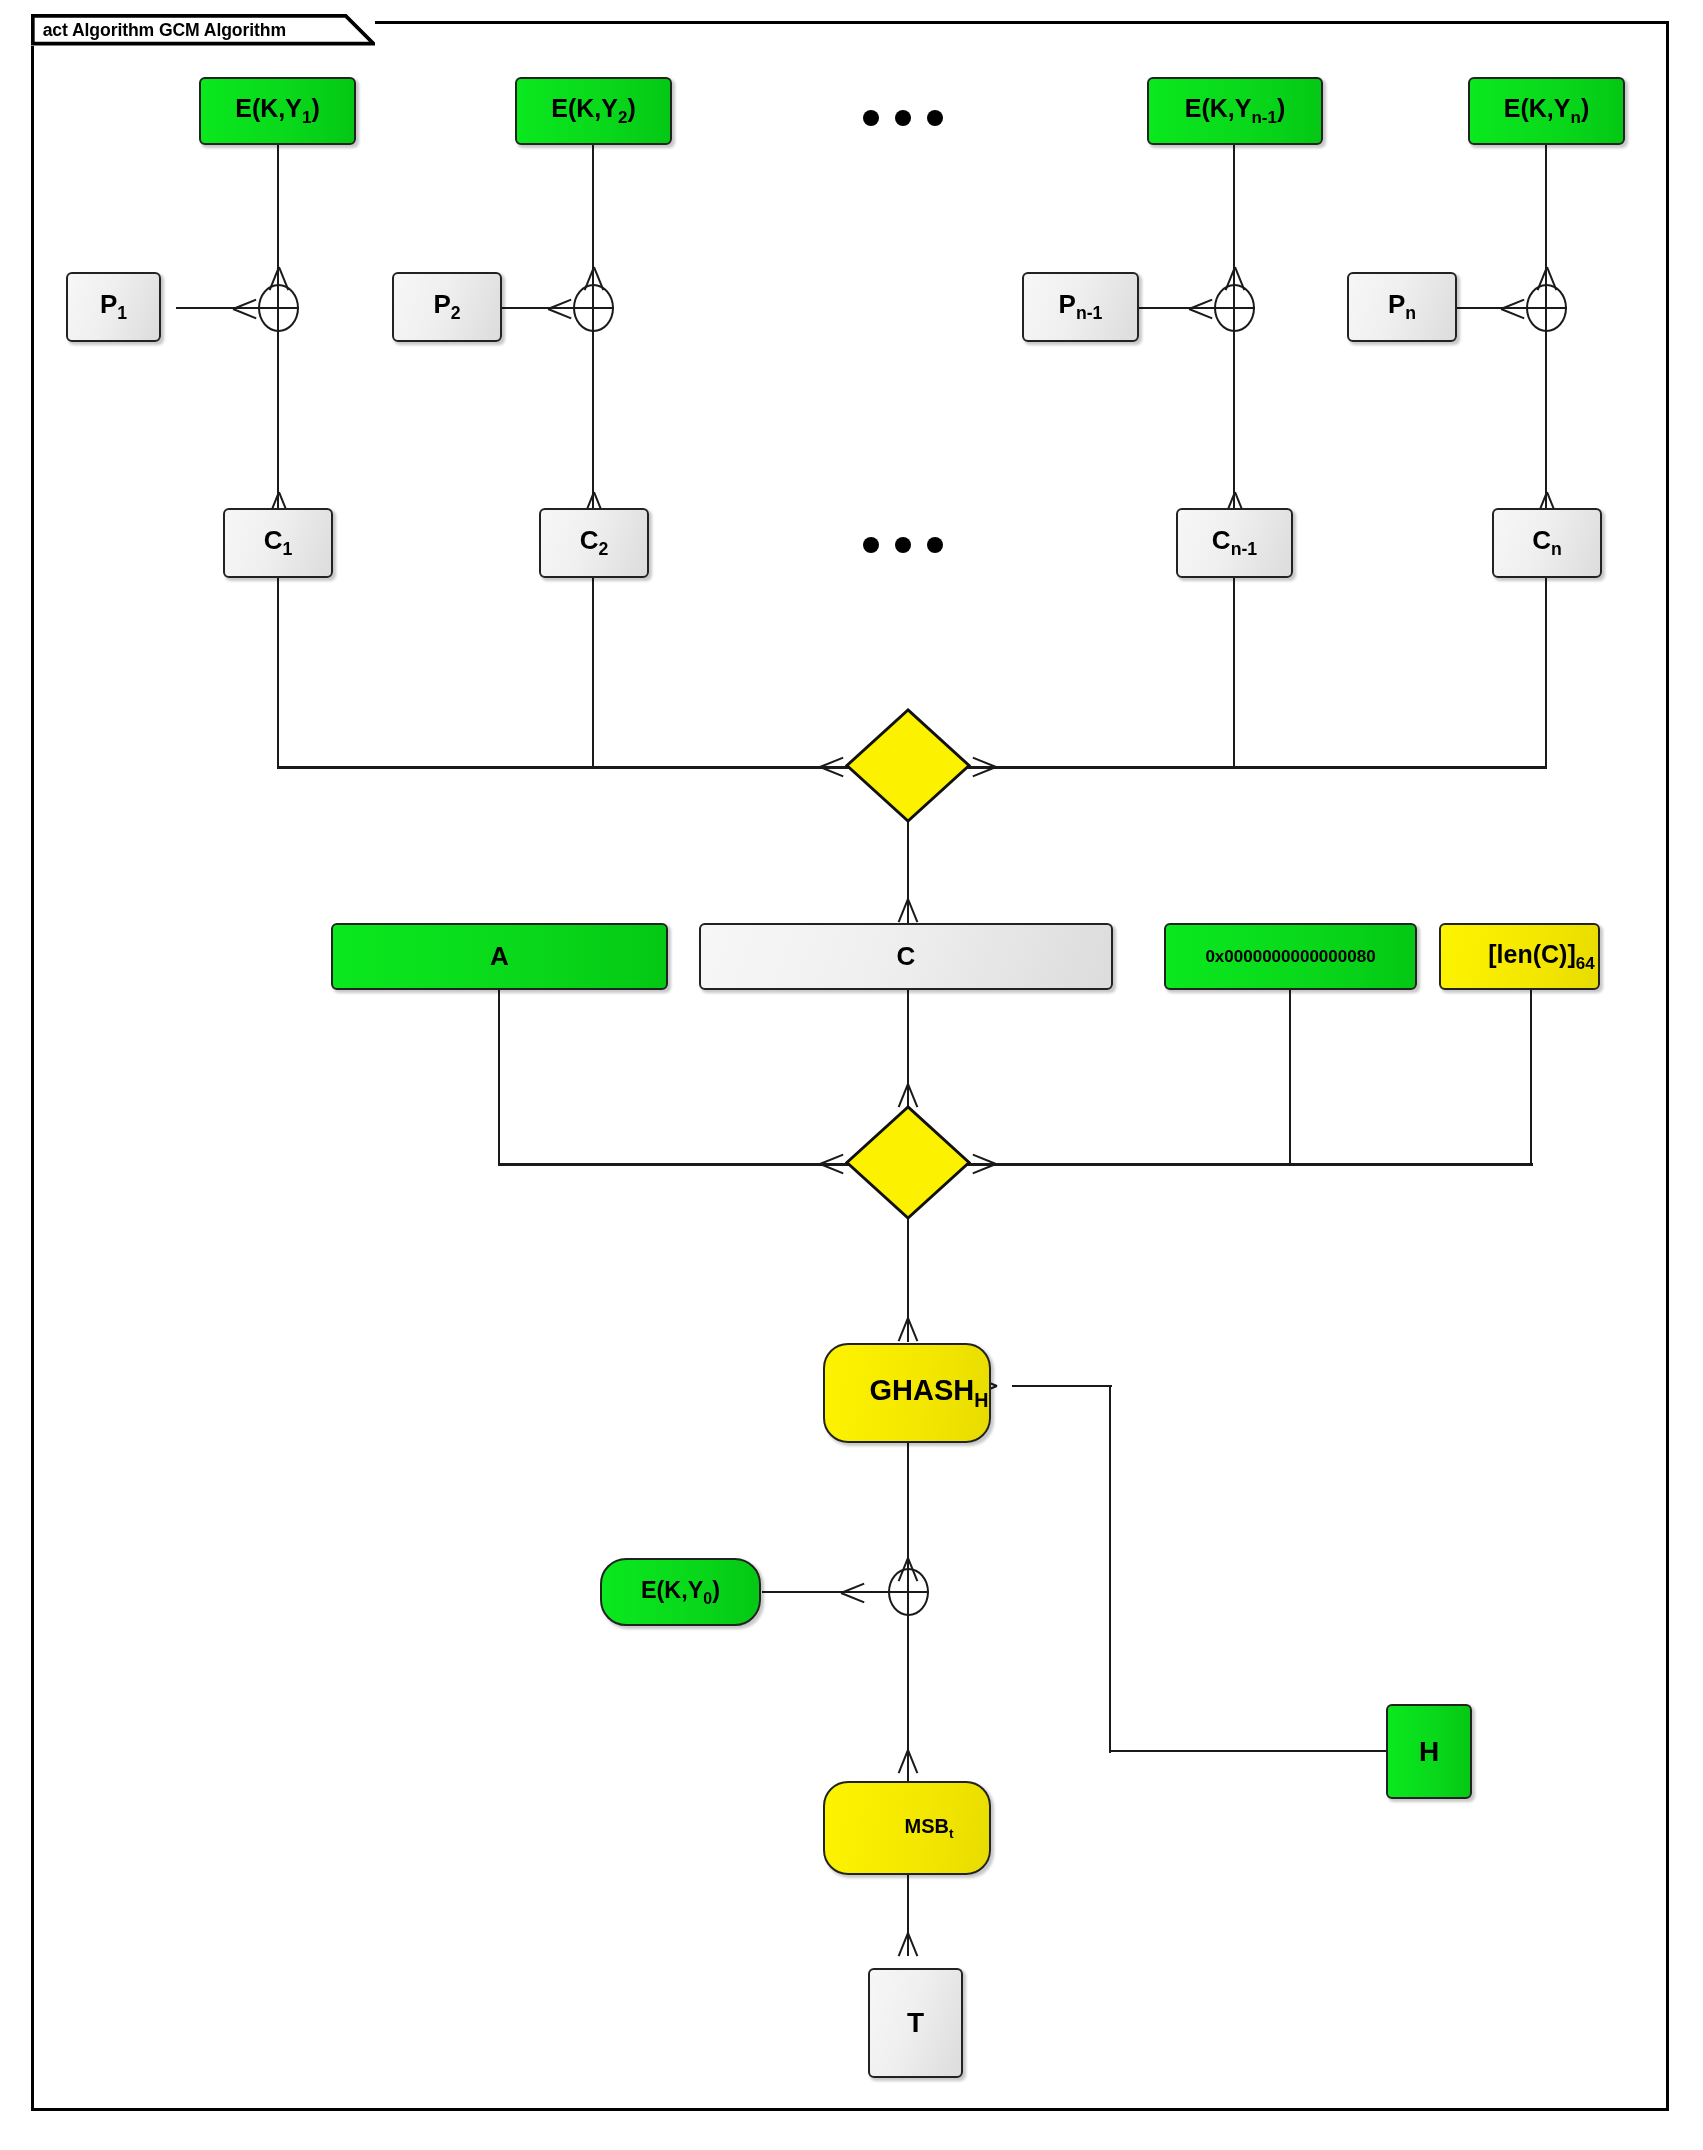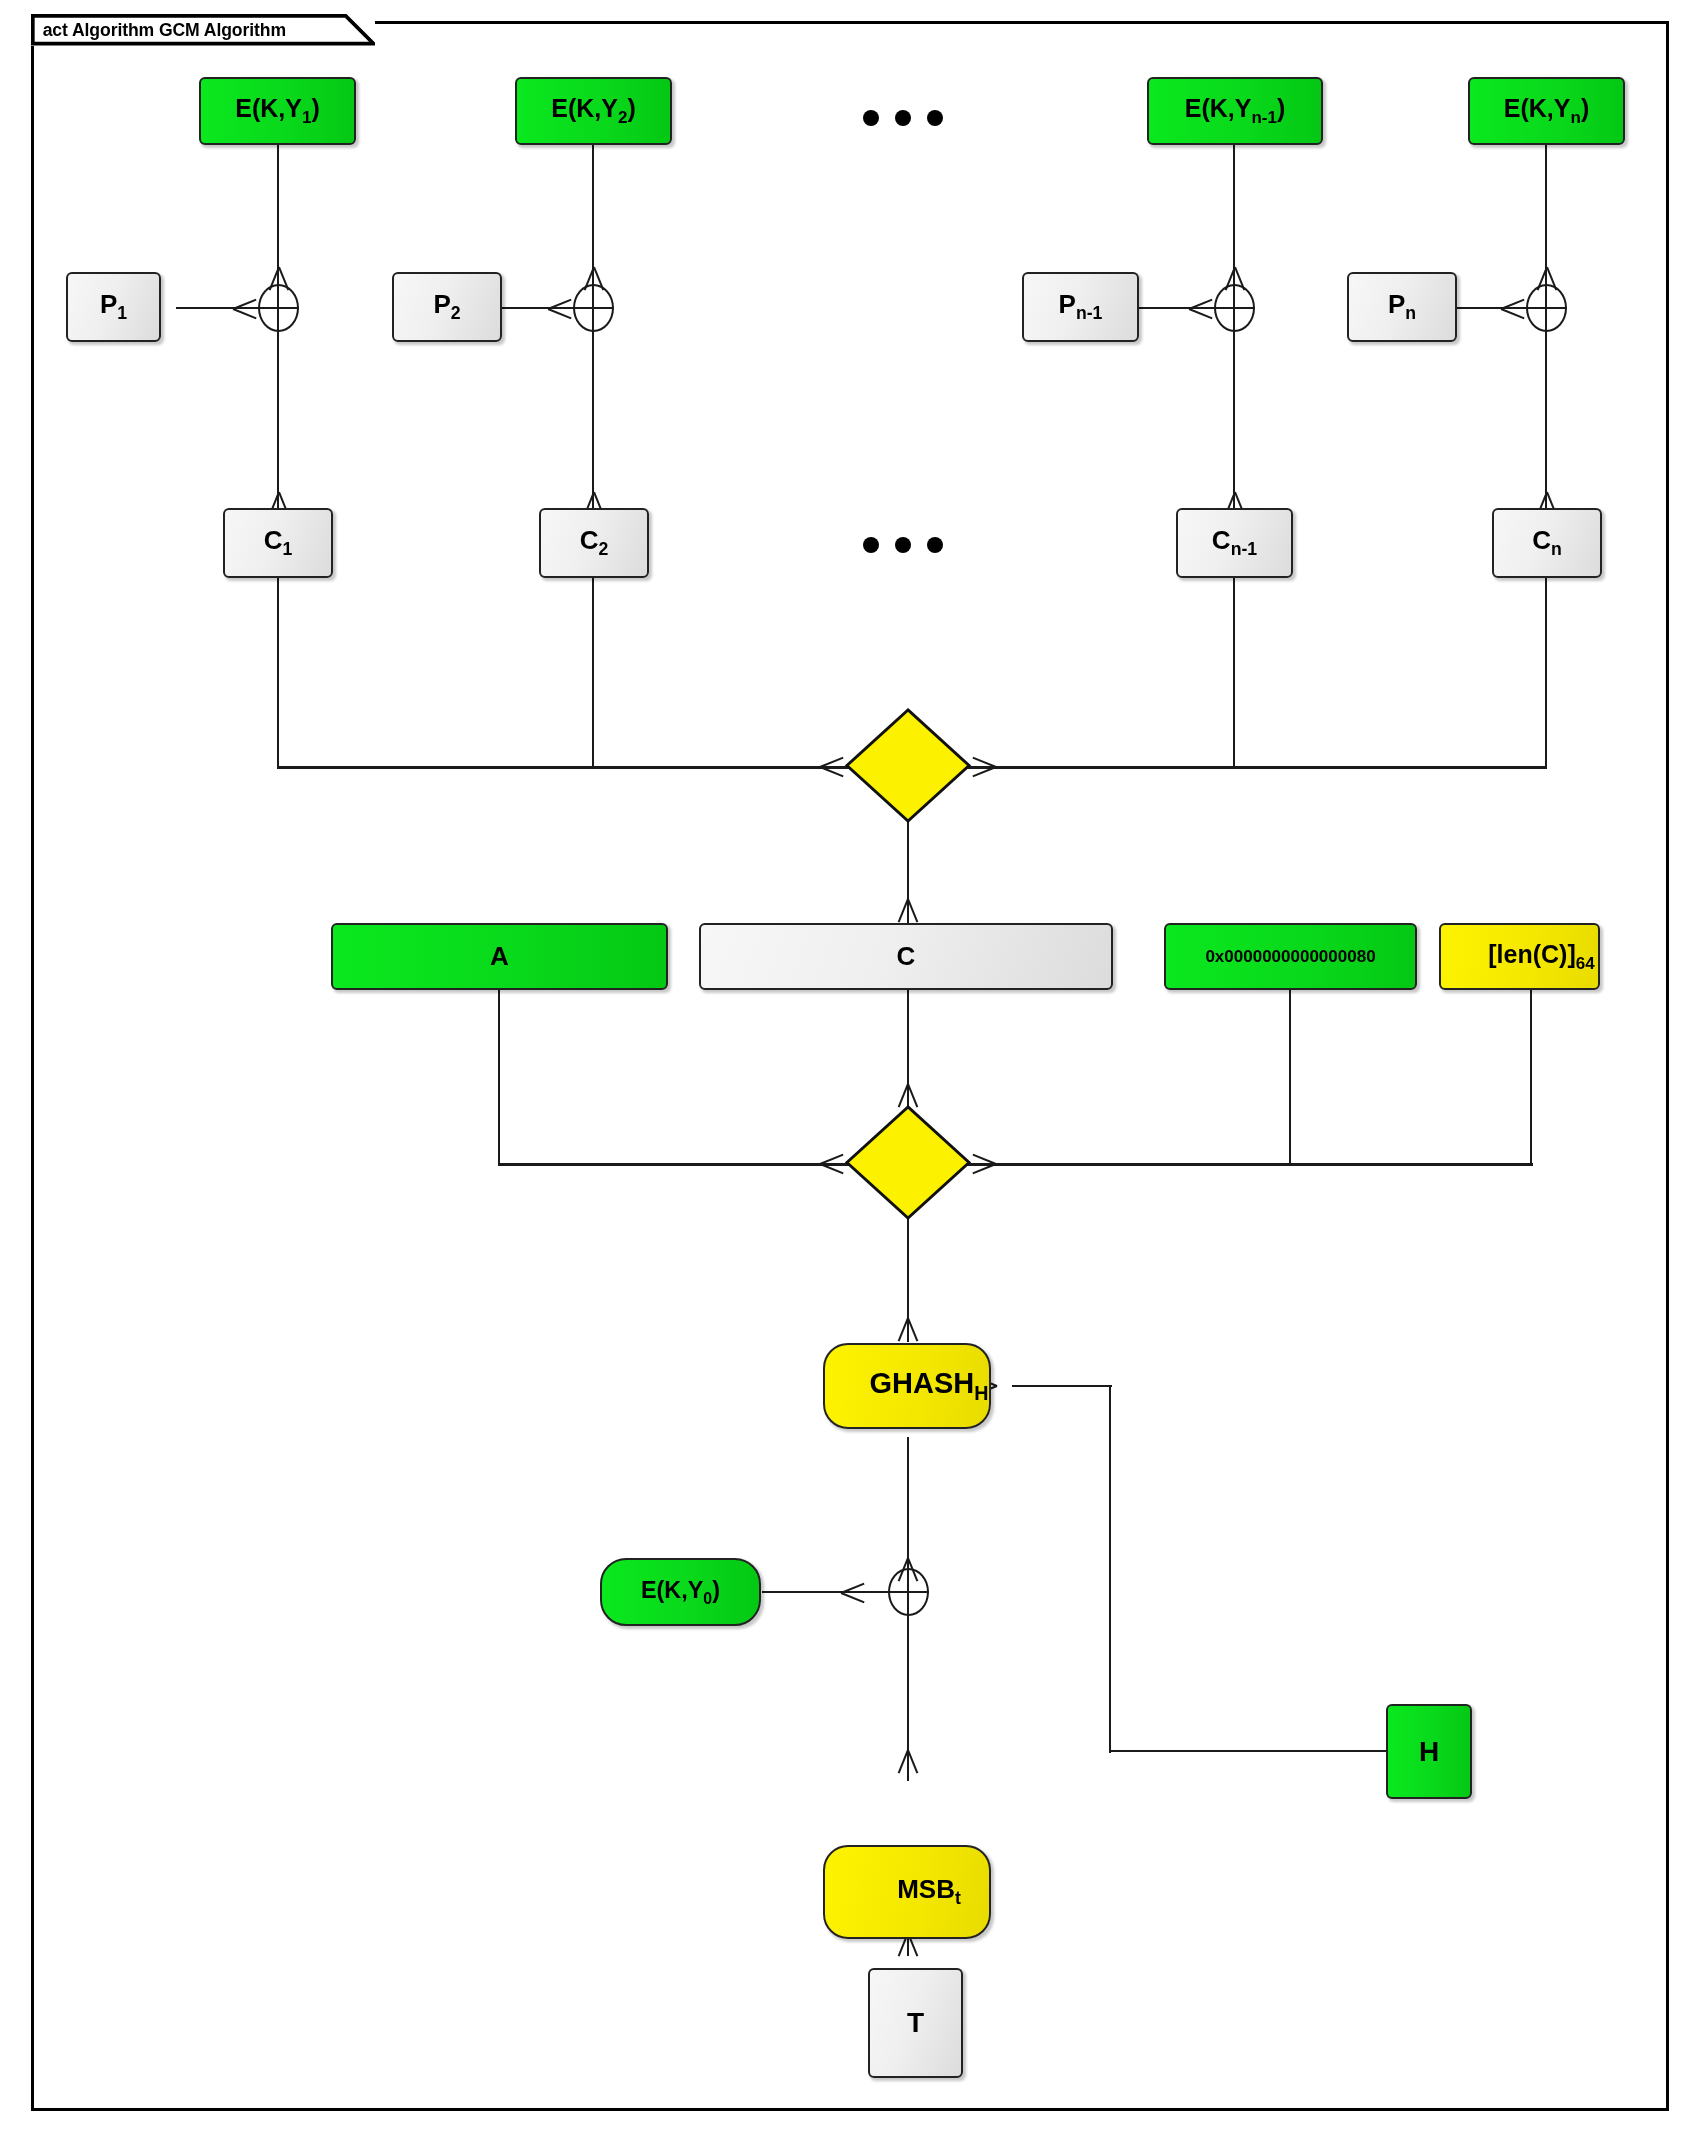--- a/index.html
+++ b/index.html
@@ -361,21 +361,21 @@
     <svg width="128" height="117" viewBox="0 0 175 160" xmlns="http://www.w3.org/2000/svg">
       <polygon points="87.5,4 171,80 87.5,156 4,80" fill="#fcf200" stroke="#111111" stroke-width="4"></polygon>
     </svg>
   </div>
   <div class="arrow-right" style="left:820px; top:1163px;"></div>
   <div class="arrow-left" style="left:996px; top:1163px;"></div>
 
   <div class="ln vline" style="left:907px; top:1219px; width:2.2px; height:123px;"></div>
   <div class="arrow-down" style="left:907px; top:1318px;"></div>
 
-  <div class="node yellow r-round" style="left:823px; top:1343px; width:168px; height:86px; font-size:29px;">
+  <div class="node yellow r-round" style="left:823px; top:1343px; width:168px; height:100px; font-size:29px;">
     <span>GHASH<sub class="sub">H</sub></span>
   </div>
 
   <div class="ln vline" style="left:907px; top:1437px; width:2.2px; height:157px;"></div>
   <div class="arrow-down" style="left:907px; top:1558px;"></div>
 
   <div class="node green r-sq" style="left:600px; top:1558px; width:161px; height:68px; font-size:23.4px;border-radius:26px;">
     <span>E(K,Y<sub class="sub">0</sub>)</span>
   </div>
   <div class="ln hline" style="left:762px; top:1591px; width:132px;"></div>
@@ -383,21 +383,21 @@
 
   <div class="xor" style="left:888px; top:1568px;">
     <div class="ring"></div>
     <div class="hbar"></div>
     <div class="vbar"></div>
   </div>
 
   <div class="ln vline" style="left:907px; top:1616px; width:2.2px; height:165px;"></div>
   <div class="arrow-down" style="left:907px; top:1750px;"></div>
 
-  <div class="node yellow r-round" style="left:823px; top:1845px; width:168px; height:94px; font-size:26px;">
+  <div class="node yellow r-round" style="left:823px; top:1781px; width:168px; height:94px; font-size:20px;">
     <span>MSB<sub class="sub">t</sub></span>
   </div>
 
   <div class="ln vline" style="left:907px; top:1875px; width:2.2px; height:81px;"></div>
   <div class="arrow-down" style="left:907px; top:1933px;"></div>
 
   <div class="node grey r-sq" style="left:868px; top:1968px; width:95px; height:110px; font-size:28px;">
     <span>T</span>
   </div>
 

